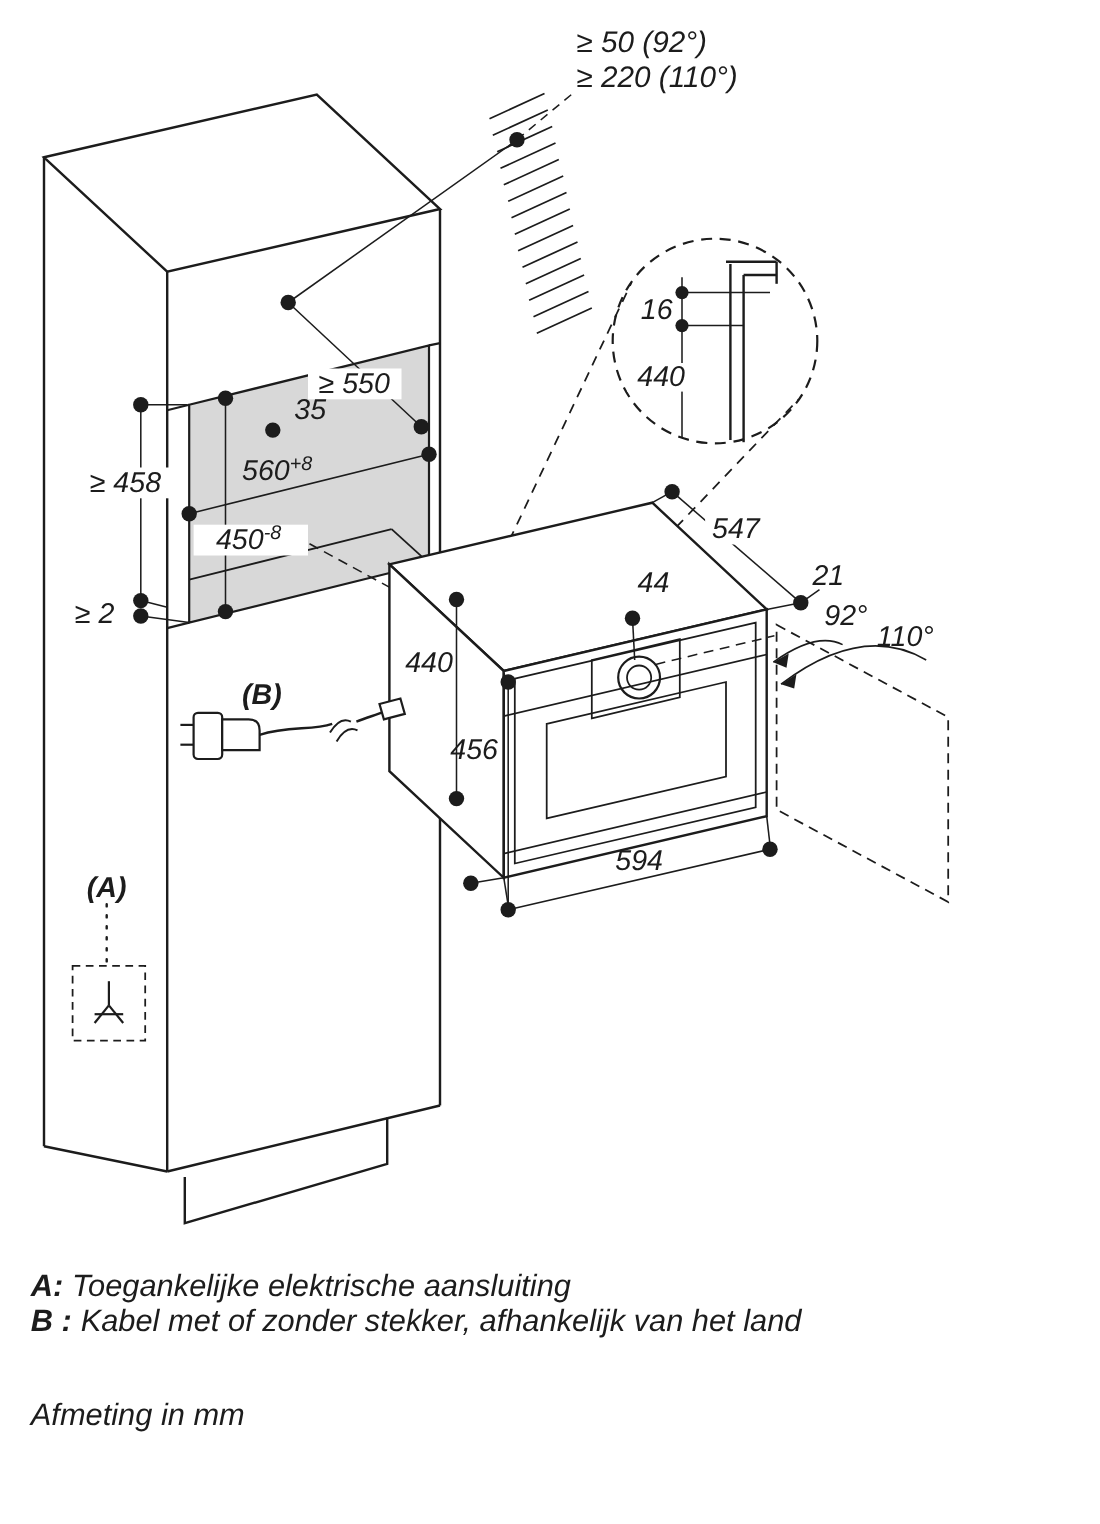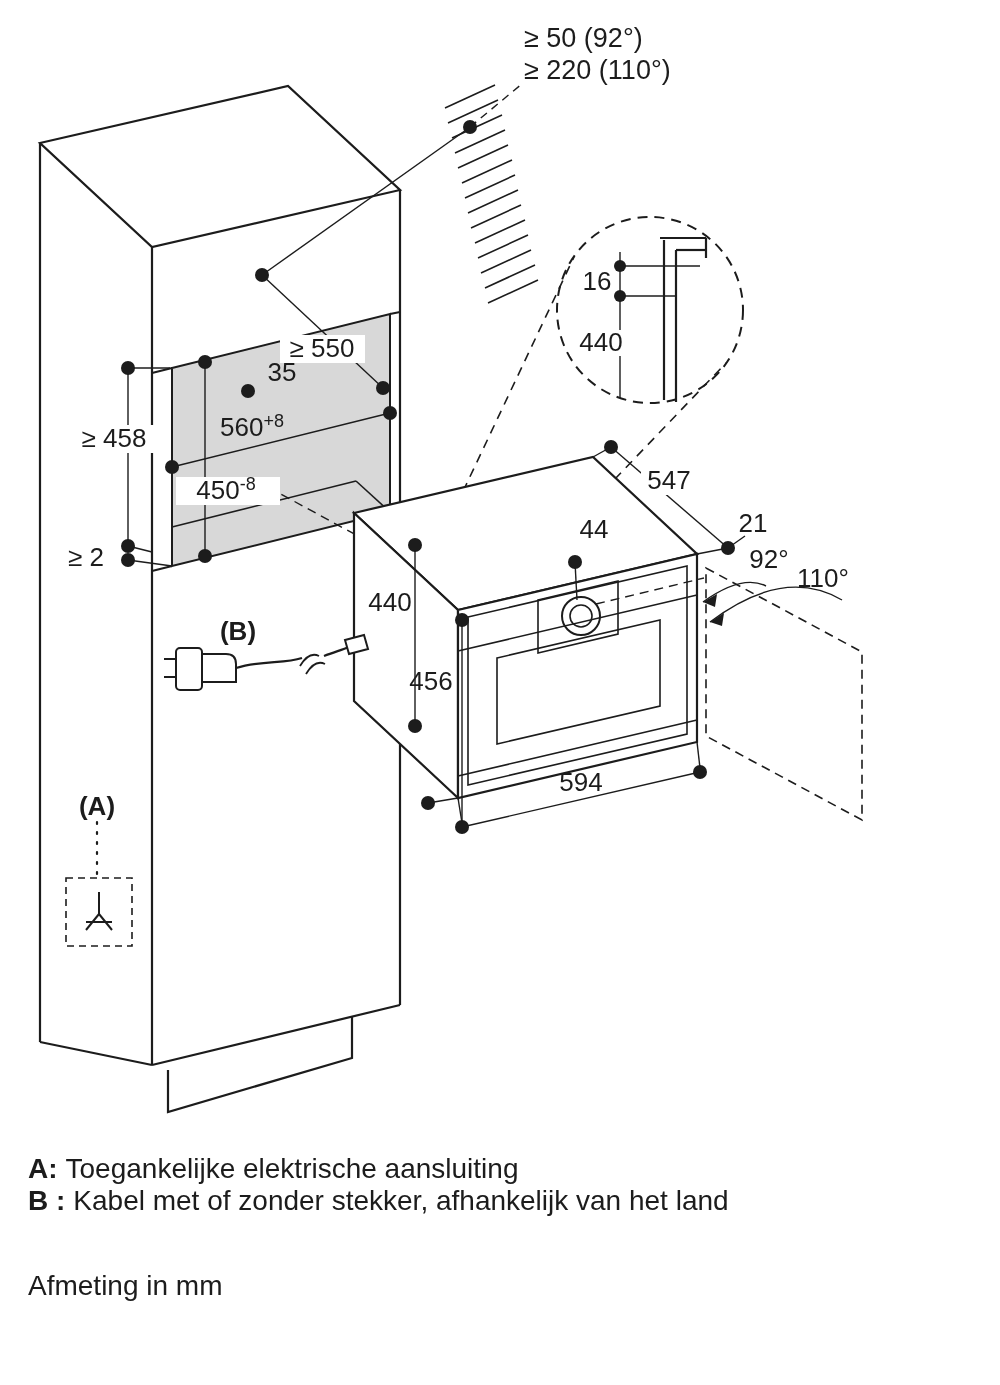--- a/index.html
+++ b/index.html
@@ -1,16 +1,16 @@
 <!DOCTYPE html>
 <html><head>
 <meta charset="utf-8">
 <style>
   html,body{margin:0;padding:0;background:#ffffff;}
-  .wrap{width:1000px;height:1385px;position:relative;background:#ffffff;overflow:hidden;}
+  .wrap{width:1000px;height:1385px;position:relative;background:#ffffff;overflow:hidden;font-style:italic;}
   svg{display:block;}
   text{font-family:"Liberation Sans","DejaVu Sans",sans-serif;fill:#1c1c1c;}
   .dim{font-size:26px;}
   .dim-s{font-size:27px;}
   .note{font-size:28px;}
   .bold{font-weight:bold;}
   .sup{font-size:18px;}
 </style>
 </head>
 <body>

